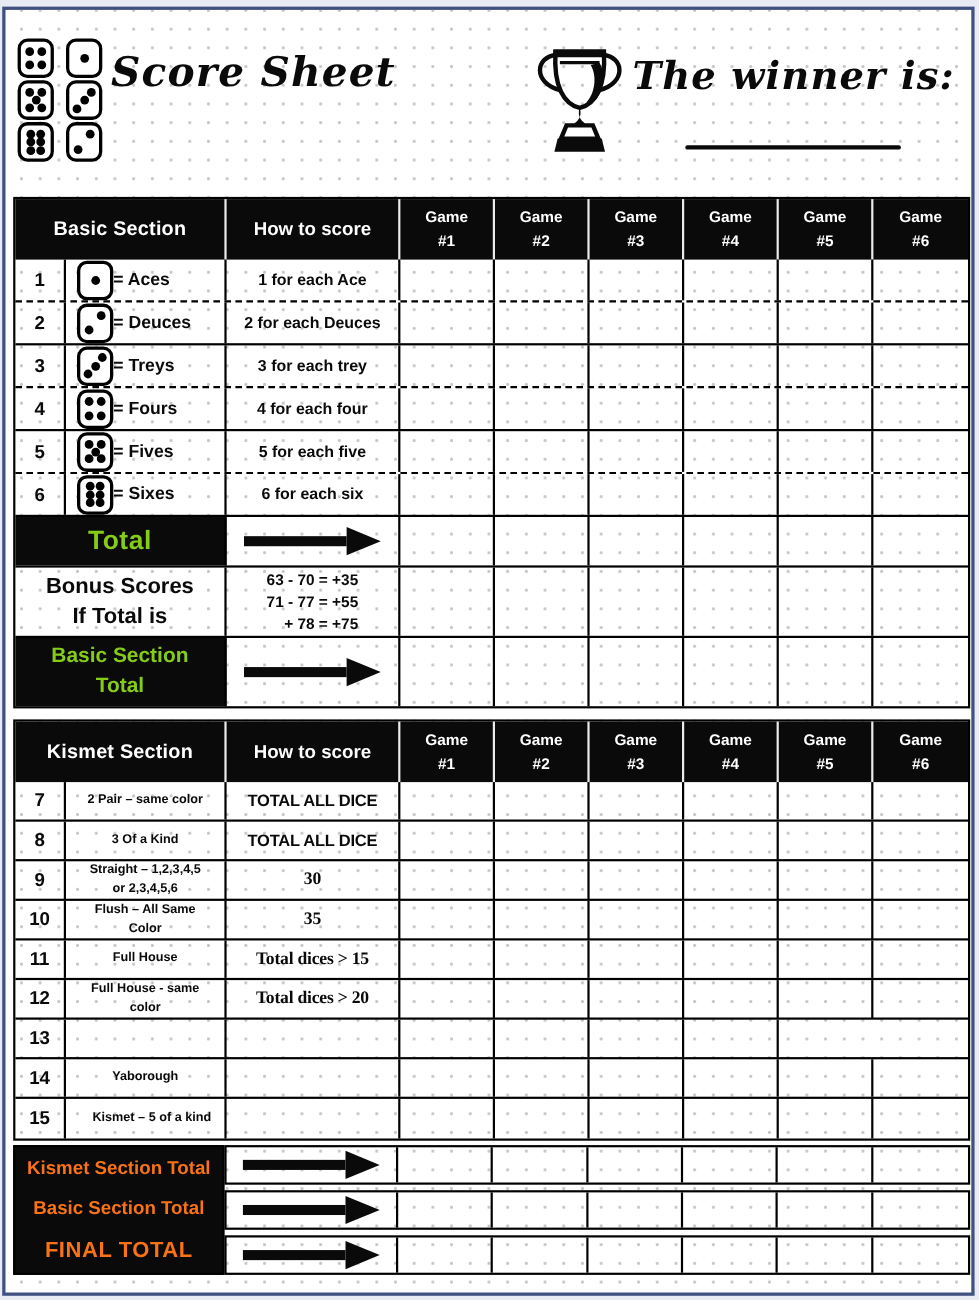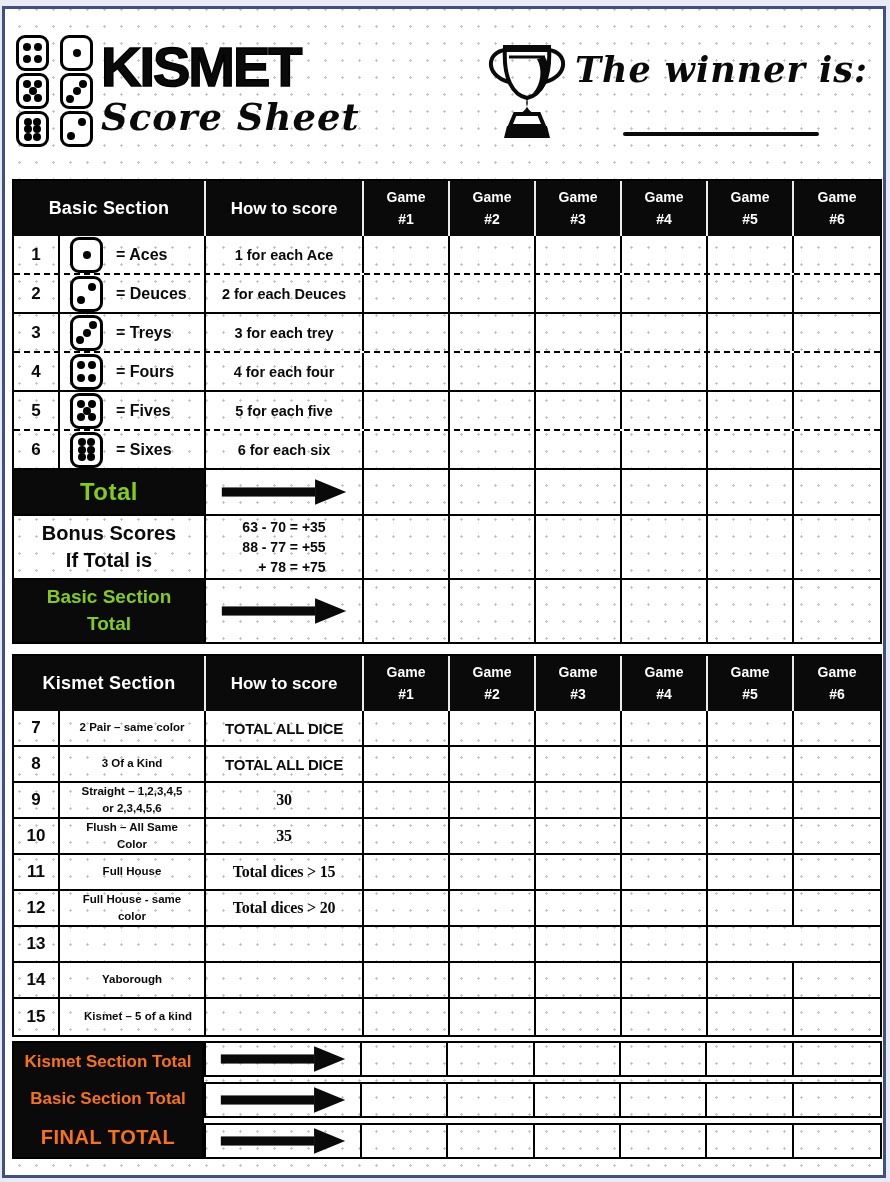--- a/index.html
+++ b/index.html
@@ -70,21 +70,21 @@
   }
   .cell:last-child { border-right: none; }
   .span2 { grid-column: 1 / 3; }
   .head { background: #0a0a0a; color: #fff; height: 55px; border-bottom: none; }
   .head .cell { border-right: 2px solid #ececec; font-weight: bold; }
   .head .cell:last-child { border-right: none; }
   .sec-head { font-size: 18px; letter-spacing: 0.2px; }
   .how-head { font-size: 17px; }
   .game-head { font-size: 14px; white-space: pre-line; line-height: 1.55; }
   .num { font-size: 17px; font-weight: bold; }
-  .die-cell { justify-content: flex-start; padding-left: 10px; gap: 13px; }
+  .die-cell { justify-content: flex-start; padding-left: 10px; }
   .die-label { font-size: 16px; font-weight: bold; }
   .howtxt { font-size: 14.5px; font-weight: bold; }
   .b-row { height: 39px; }
   
   .black-cell { background: #0a0a0a; color: #84cc16; font-weight: bold; }
   .total-row { height: 46px; }
   .total-label { font-size: 24px; letter-spacing: 0.5px; }
   .bonus-row { height: 64px; }
   .bonus-label { font-size: 20px; font-weight: bold; white-space: pre-line; line-height: 1.35; }
   .bonus-lines { font-size: 14px; font-weight: bold; line-height: 1.45; text-align: right; display: inline-block; }
@@ -151,21 +151,20 @@
           <span class="pip" style="left: 67%; top: 50%;"></span>
           <span class="pip" style="left: 33%; top: 75%;"></span>
           <span class="pip" style="left: 67%; top: 75%;"></span>
         </span>
       <span class="die">
           <span class="pip" style="left: 70%; top: 27%;"></span>
           <span class="pip" style="left: 30%; top: 73%;"></span>
         </span>
     </div>
     <div class="titles">
-      <div class="title">KISMET</div>
       <div class="subtitle script">Score Sheet</div>
     </div>
     <div class="winner-area">
       <svg class="trophy" viewBox="0 0 96 110">
         <g fill="none" stroke="#0a0a0a" stroke-width="4">
           <path d="M26,10 C24,42 34,58 48,61 C62,58 72,42 70,10 Z"></path>
           <path d="M26,13 C8,15 5,38 30,45"></path>
           <path d="M70,13 C88,15 91,38 66,45"></path>
         </g>
         <path d="M24,8 h48 v7 h-48 z" fill="#0a0a0a"></path>
@@ -330,21 +329,21 @@
         <div class="cell"></div>
         <div class="cell"></div>
         <div class="cell"></div>
         <div class="cell"></div>
     </div>
 
     <div class="trow bonus-row">
       <div class="cell span2 bonus-label" style="white-space: pre-line;">Bonus Scores
 If Total is</div>
       <div class="cell">
-        <span class="bonus-lines"><span>63 - 70 = +35</span><br><span>88 - 77 = +55</span><br><span>+ 78 = +75</span></span>
+        <span class="bonus-lines"><span>63 - 70 = +35</span><br><span>71 - 77 = +55</span><br><span>+ 78 = +75</span></span>
       </div>
       <div class="cell"></div>
         <div class="cell"></div>
         <div class="cell"></div>
         <div class="cell"></div>
         <div class="cell"></div>
         <div class="cell"></div>
     </div>
 
     <div class="trow sectotal-row">

